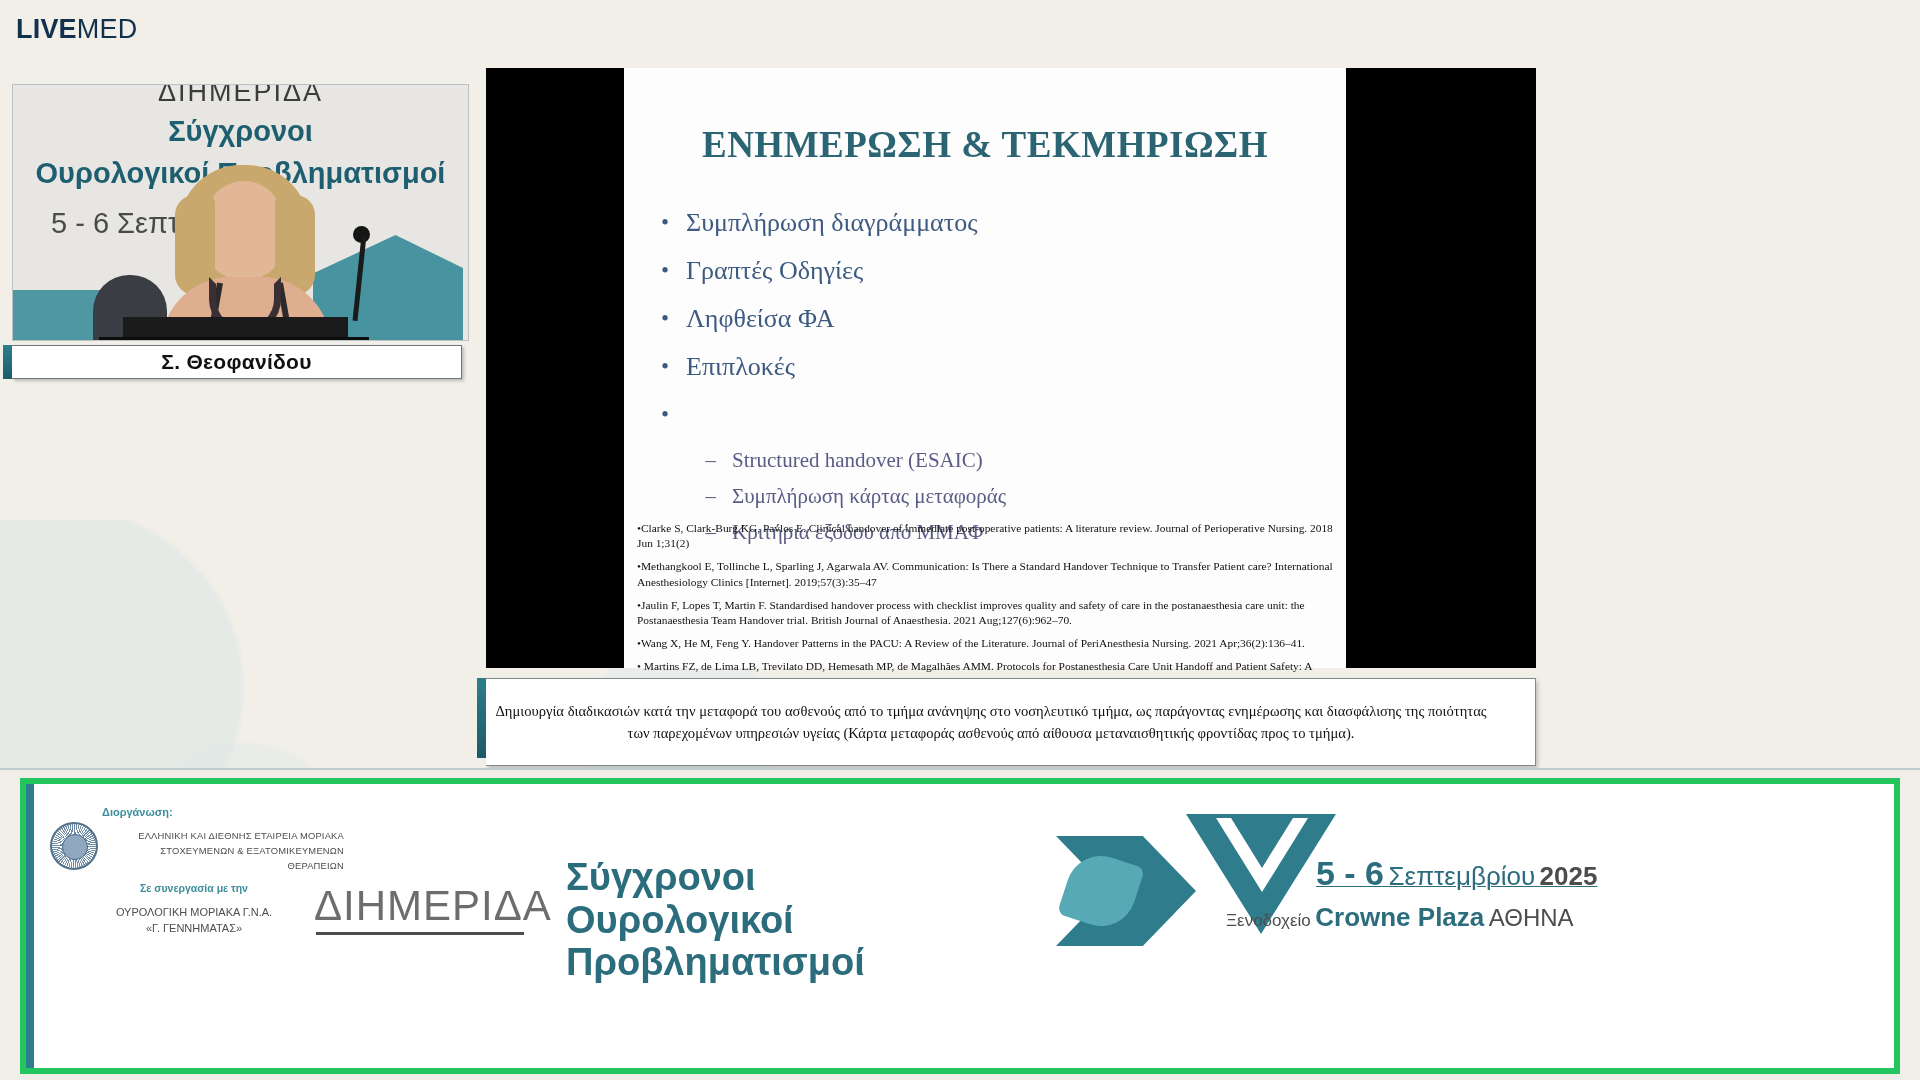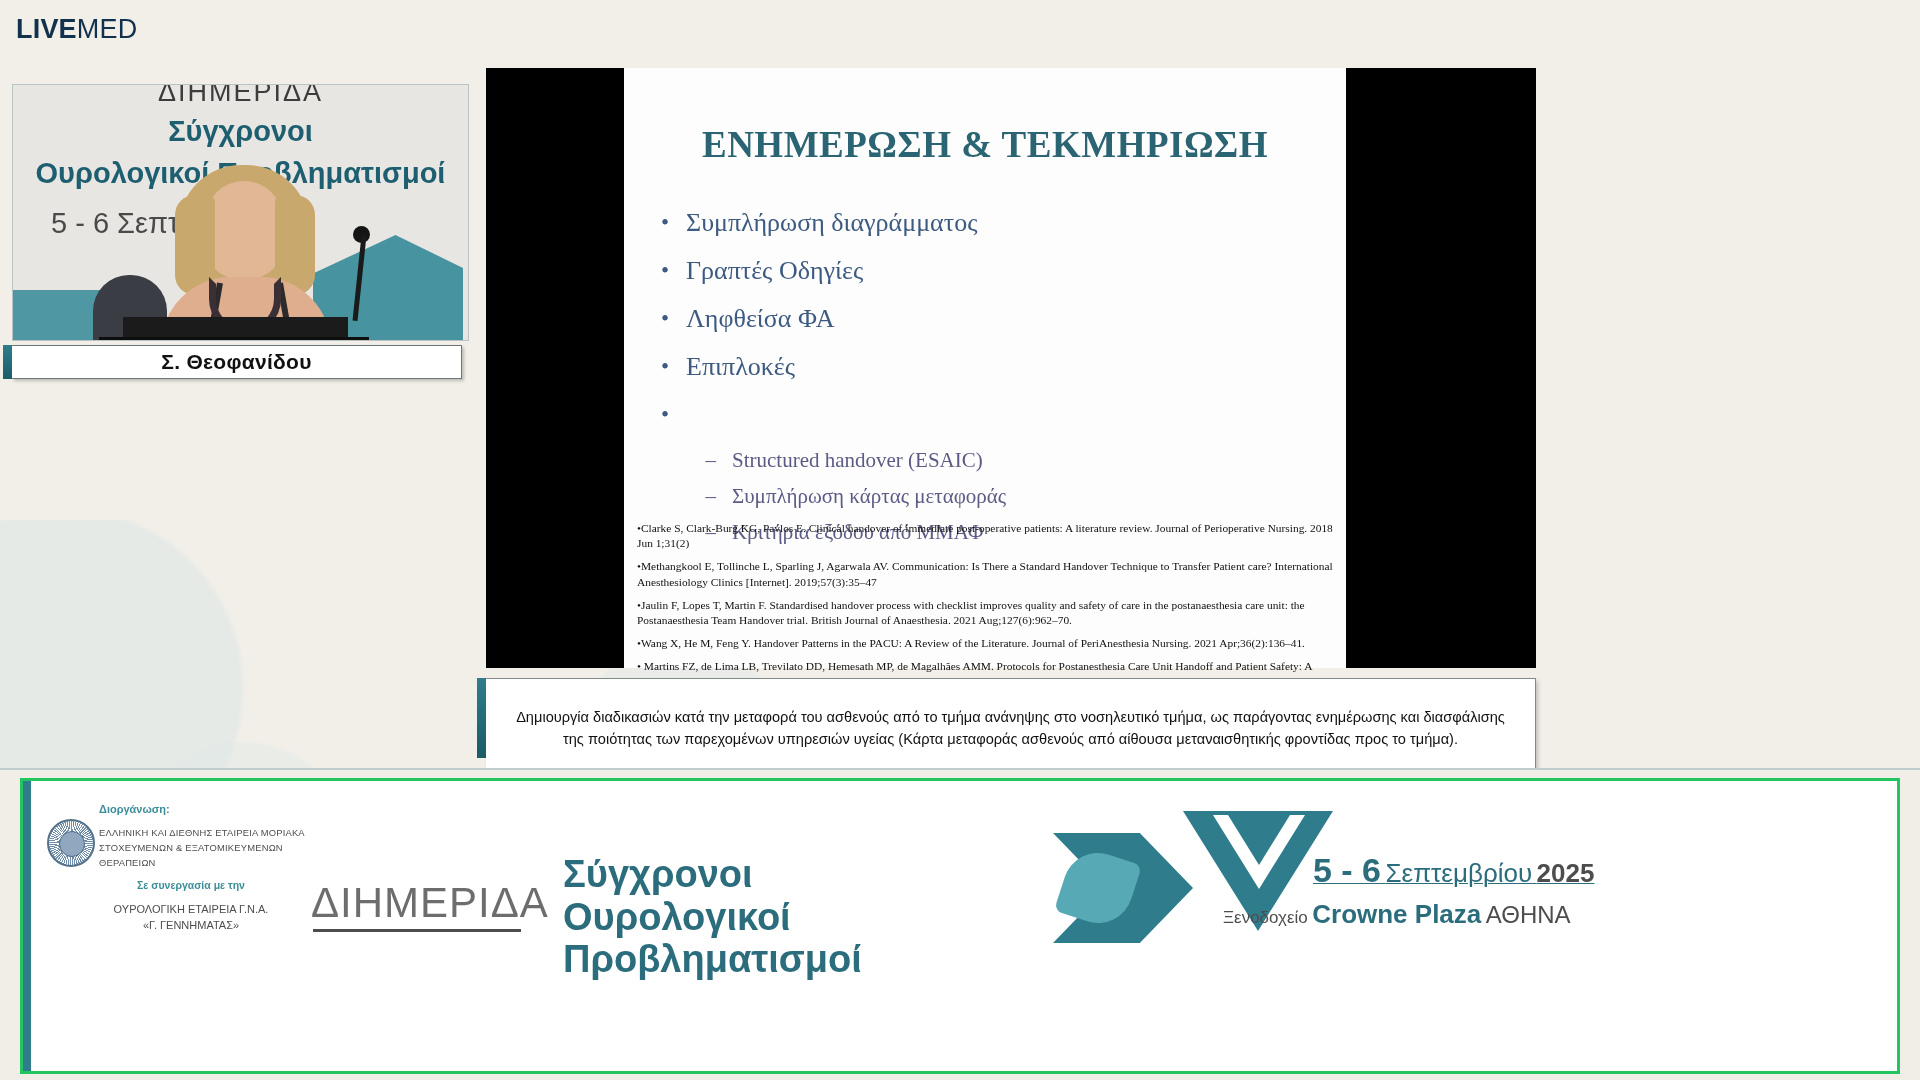--- a/index.html
+++ b/index.html
@@ -280,26 +280,26 @@
     line-height: 15.2px;
     color: #101010;
     text-align: left;
   }
   #references .ref { margin: 8px; }
 
   
   #caption-box {
     position: absolute;
     left: 486px; top: 678px;
-    width: 1050px; height: 100px;
+    width: 1050px; height: 88px;
     background: #ffffff;
     border: 1px solid #808c8c;
     border-left: none;
     box-shadow: 2px 3px 4px rgba(0,0,0,.2);
-    display: flex; align-items: center; justify-content: center;
+    display: flex; align-items: center; justify-content: flex-start; font-family: Liberation Serif, serif;
   }
   #caption-box::before {
     content: "";
     position: absolute; left: -9px; top: -1px;
     width: 9px; height: 80px;
     background: linear-gradient(180deg,#2f7d8c,#1b5a67);
   }
   #caption-text {
     width: 1010px;
     text-align: center;
@@ -314,21 +314,21 @@
     left: 0; top: 768px;
     width: 1920px; height: 312px;
     background: #f1eee8;
     border-top: 2px solid #bfcccc;
   }
   #footer-inner {
     position: absolute;
     left: 20px; top: 8px;
     width: 1880px; height: 296px;
     background: #ffffff;
-    border: 3px solid #22c55e;
+    border: 6px solid #22c55e;
     overflow: hidden;
   }
   #footer-inner::before {
     content:"";
     position:absolute; left:0; top:0;
     width:8px; height:100%;
     background:#2f7d8c;
   }
 
   
@@ -354,21 +354,21 @@
     content:"";
     position:absolute; left:50%; top:50%;
     width:24px; height:24px; margin:-12px 0 0 -12px;
     border-radius:50%;
     background:#8fa8c0;
     border:1px solid #4d6b86;
   }
   #org-lines {
     position: absolute; left: 58px; top: 22px;
     width: 242px;
-    text-align: left;
+    text-align: right;
     font-size: 9.4px; line-height: 15px;
     color: #4d4d4d; letter-spacing: .2px;
   }
   #coop-title {
     position: absolute; left: 0; top: 76px;
     width: 300px; text-align: center;
     font-size: 10.5px; color: #3b8d99; font-weight: 600;
   }
   #coop-lines {
     position: absolute; left: 0; top: 98px;
@@ -555,21 +555,21 @@
 
       <div id="org-block">
         <div id="org-title">Διοργάνωση:</div>
         <div id="org-logo"></div>
         <div id="org-lines">
           <div>ΕΛΛΗΝΙΚΗ ΚΑΙ ΔΙΕΘΝΗΣ ΕΤΑΙΡΕΙΑ ΜΟΡΙΑΚΑ</div>
           <div>ΣΤΟΧΕΥΜΕΝΩΝ &amp; ΕΞΑΤΟΜΙΚΕΥΜΕΝΩΝ ΘΕΡΑΠΕΙΩΝ</div>
         </div>
         <div id="coop-title">Σε συνεργασία με την</div>
         <div id="coop-lines">
-          <div>ΟΥΡΟΛΟΓΙΚΗ ΕΤΑΙΡΕΙΑ Γ.Ν.Α.</div>
+          <div>ΟΥΡΟΛΟΓΙΚΗ ΜΟΡΙΑΚΑ Γ.Ν.Α.</div>
           <div>«Γ. ΓΕΝΝΗΜΑΤΑΣ»</div>
         </div>
       </div>
 
       <div id="footer-dimerida">ΔΙΗΜΕΡΙΔΑ</div>
       <div id="footer-dimerida-underline"></div>
 
       <div id="footer-title">
         <span class="l1">Σύγχρονοι</span>
         <span class="l2">Ουρολογικοί Προβληματισμοί</span>

